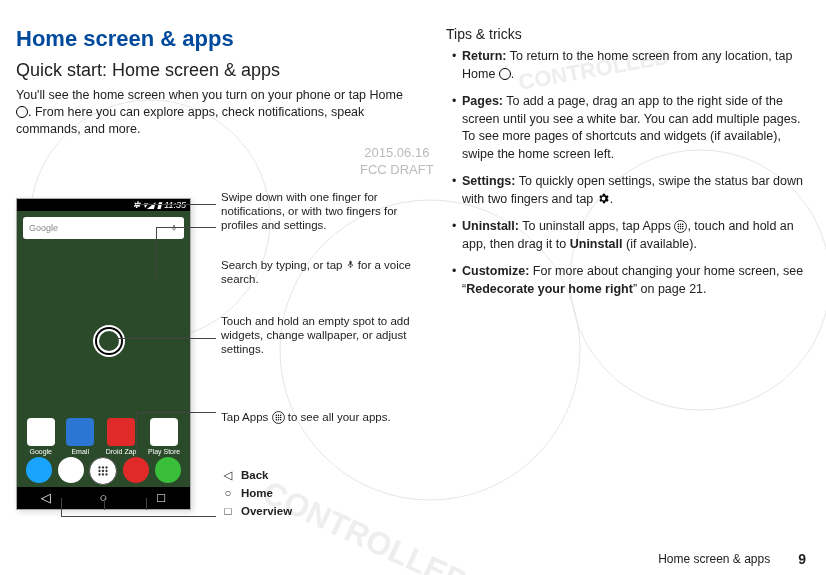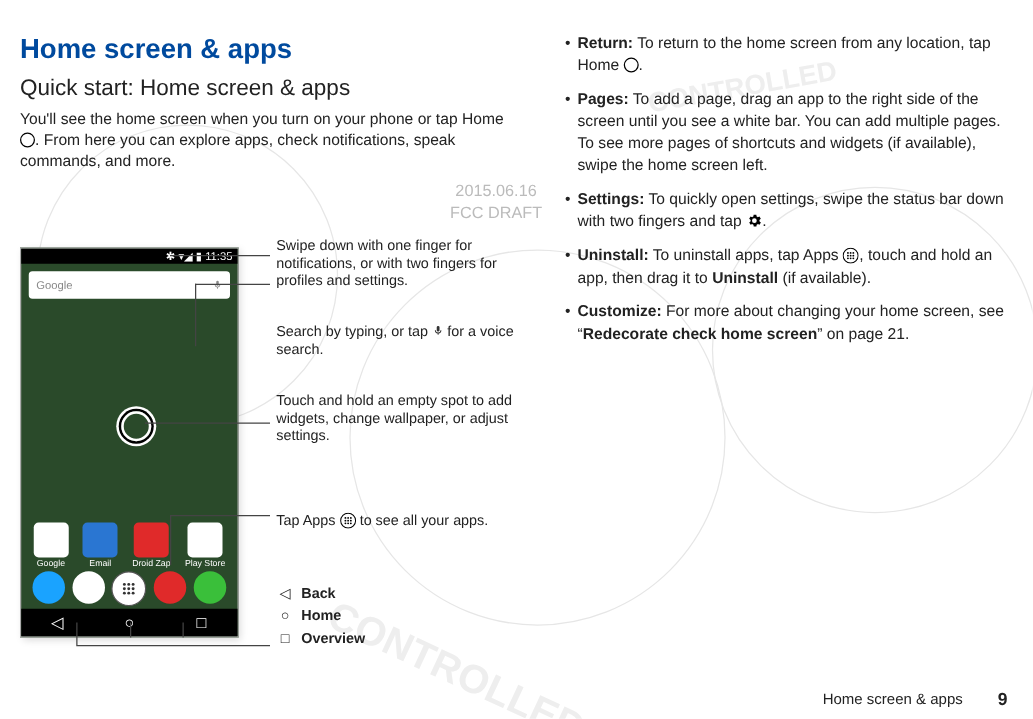--- a/index.html
+++ b/index.html
@@ -79,20 +79,21 @@
     box-sizing: border-box;
   }
   .status-bar {
     background: #000;
     color: #fff;
     font-size: 9px;
     text-align: right;
     padding: 1px 4px;
     height: 12px;
     box-sizing: border-box;
+    font-style: italic;
   }
   .search-box {
     margin: 6px;
     background: #fff;
     border-radius: 3px;
     height: 22px;
     display: flex;
     align-items: center;
     justify-content: space-between;
     padding: 0 6px;
@@ -405,20 +406,21 @@
             </div>
           <div class="row">
               <span class="gl">□</span>
               <b>Overview</b>
             </div>
         </div>
       </div>
     </div>
 
     <div class="col-right">
+      <h3 class="tips-title">Tips &amp; tricks</h3>
       <ul class="tips">
         <li>
           <b>Return:</b><span> To return to the home screen from any location, tap Home </span><span class="icon-inline home-circ"></span><span>.</span>
         </li>
         <li>
           <b>Pages:</b><span> To add a page, drag an app to the right side of the screen until you see a white bar. You can add multiple pages. To see more pages of shortcuts and widgets (if available), swipe the home screen left.</span>
         </li>
         <li>
           <b>Settings:</b><span> To quickly open settings, swipe the status bar down with two fingers and tap </span><svg class="gear-svg" viewBox="0 0 24 24">
               <path fill="#000" d="M19.4 13a7.5 7.5 0 0 0 .1-1 7.5 7.5 0 0 0-.1-1l2.1-1.6-2-3.5-2.5 1a7.3 7.3 0 0 0-1.7-1l-.4-2.6h-4l-.4 2.6a7.3 7.3 0 0 0-1.7 1l-2.5-1-2 3.5L6.5 11a7.5 7.5 0 0 0-.1 1 7.5 7.5 0 0 0 .1 1l-2.1 1.6 2 3.5 2.5-1a7.3 7.3 0 0 0 1.7 1l.4 2.6h4l.4-2.6a7.3 7.3 0 0 0 1.7-1l2.5 1 2-3.5zM12 15.5A3.5 3.5 0 1 1 15.5 12 3.5 3.5 0 0 1 12 15.5z"></path>
@@ -434,21 +436,21 @@
                 <circle cx="8" cy="12" r="1.4"></circle>
                 <circle cx="12" cy="12" r="1.4"></circle>
                 <circle cx="16" cy="12" r="1.4"></circle>
                 <circle cx="8" cy="16" r="1.4"></circle>
                 <circle cx="12" cy="16" r="1.4"></circle>
                 <circle cx="16" cy="16" r="1.4"></circle>
               </g>
             </svg><span>, touch and hold an app, then drag it to </span><b>Uninstall</b><span> (if available).</span>
         </li>
         <li>
-          <b>Customize:</b><span> For more about changing your home screen, see “</span><b>Redecorate check home screen</b><span>” on page 21.</span>
+          <b>Customize:</b><span> For more about changing your home screen, see “</span><b>Redecorate your home right</b><span>” on page 21.</span>
         </li>
       </ul>
     </div>
   </div>
 
   <div class="draft-stamp">
     <div>2015.06.16</div>
     <div>FCC DRAFT</div>
   </div>
 

